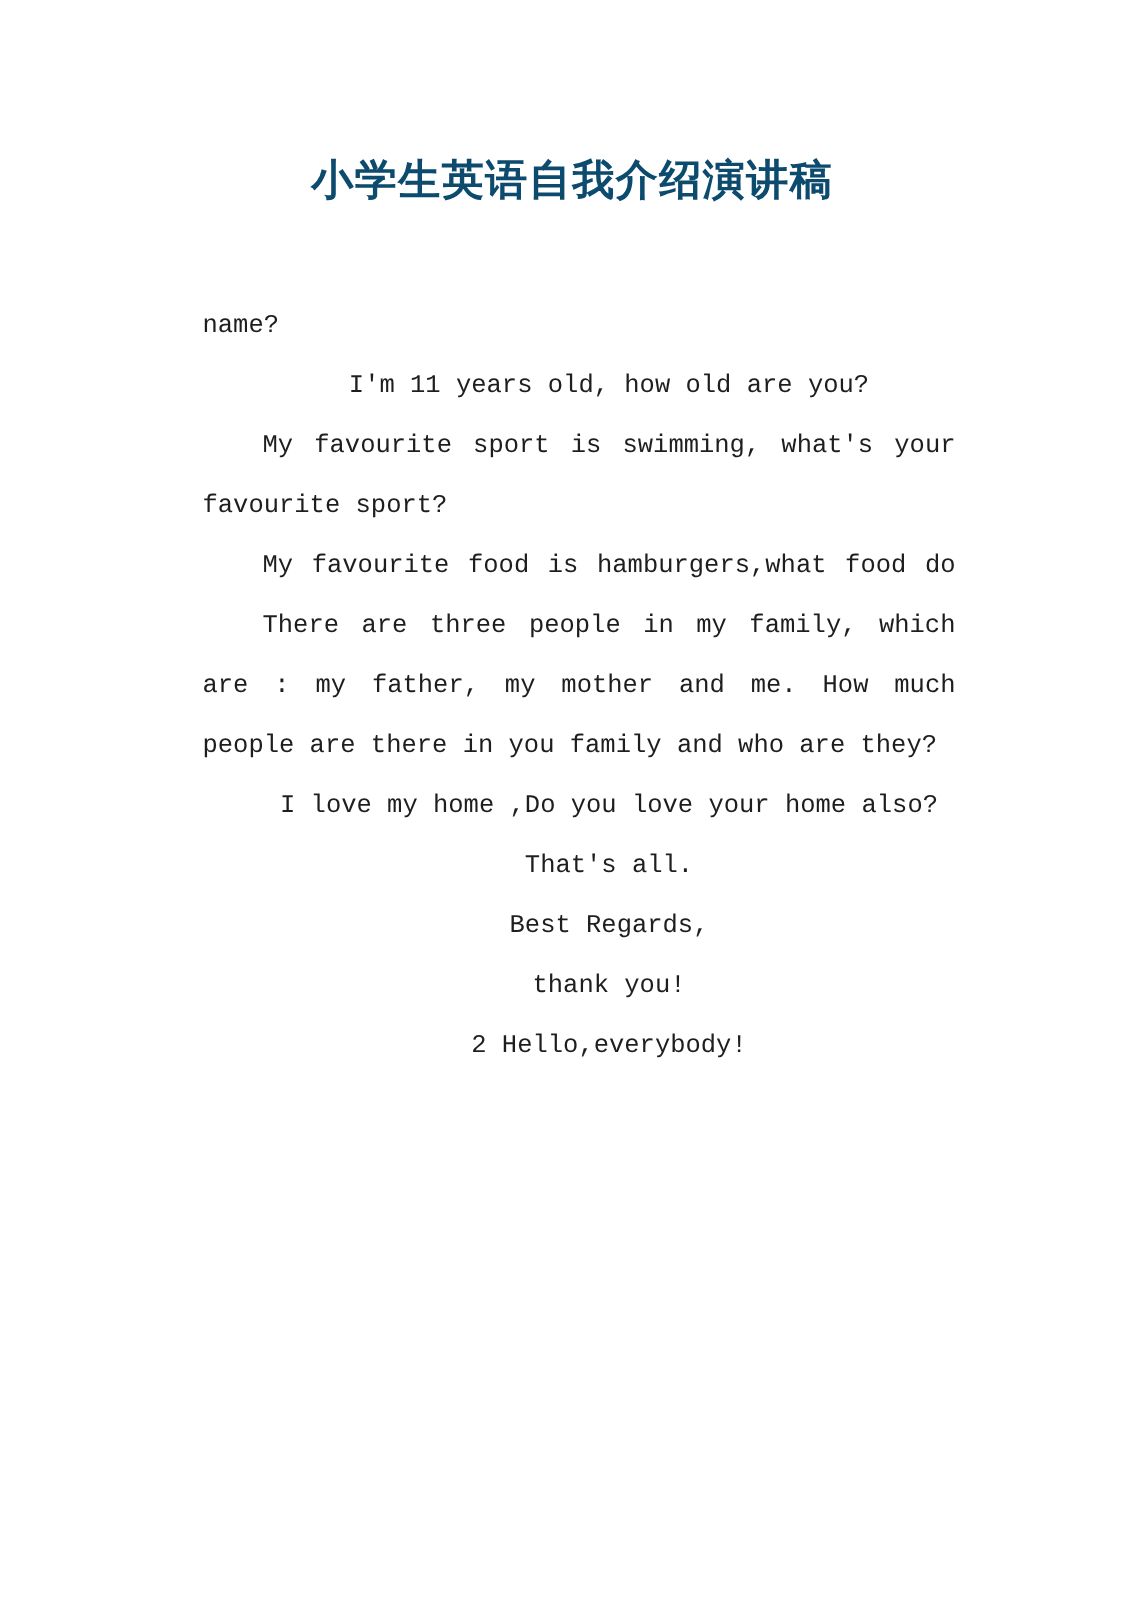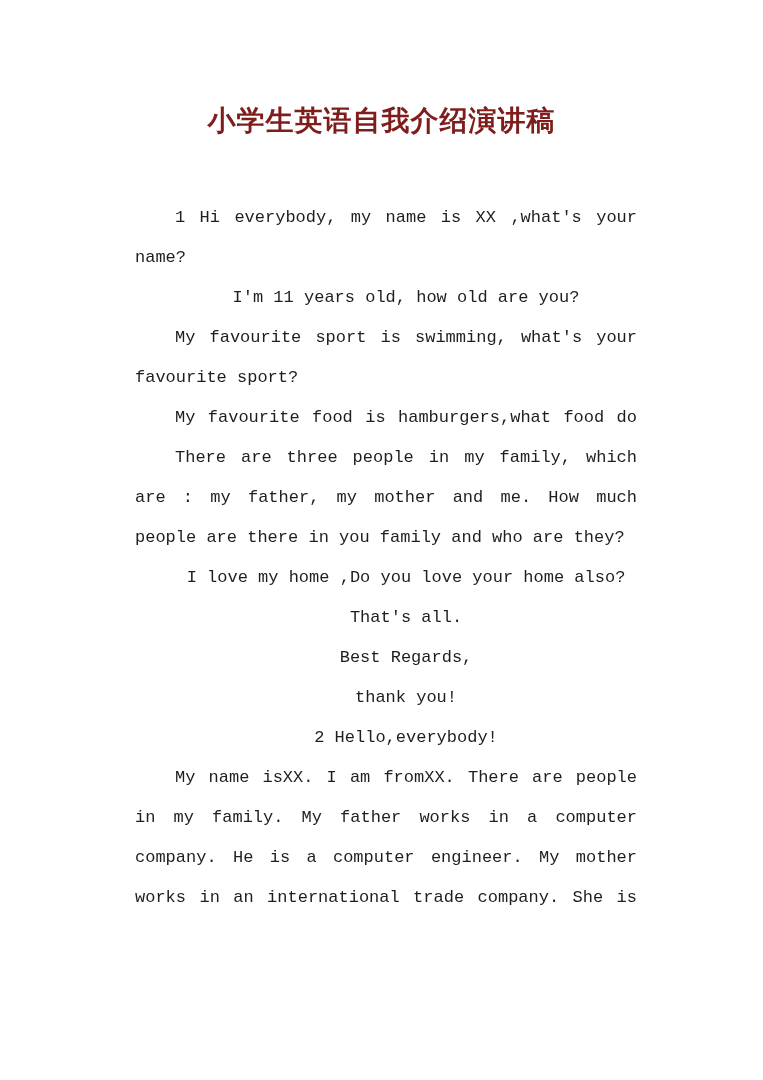--- a/index.html
+++ b/index.html
@@ -17,21 +17,21 @@
   }
   .doc-title {
     margin: 0;
     padding-top: 97px;
     height: 48px;
     line-height: 48px;
     text-align: center;
     font-family: "Liberation Serif", "DejaVu Serif", serif;
     font-weight: bold;
     font-size: 28px;
-    color: #7f1d1d;
+    color: #0c4a6e;
     letter-spacing: 1px;
   }
   .doc-body {
     margin-left: 135px;
     margin-top: 53px;
     width: 502px;
     color: #1e1e1e;
   }
   .paragraph {
     margin: 0;
@@ -53,21 +53,20 @@
     text-align-last: justify;
   }
 </style>
 </head>
 <body>
 
 <div class="page">
   <h1 class="doc-title">小学生英语自我介绍演讲稿</h1>
   <div class="doc-body">
       <div class="paragraph">
-        <div class="line indent justify">1 Hi everybody, my name is XX ,what's your</div>
         <div class="line">name?</div>
       </div>
       <div class="paragraph">
         <div class="line indent">I'm 11 years old, how old are you?</div>
       </div>
       <div class="paragraph">
         <div class="line indent justify">My favourite sport is swimming, what's your</div>
         <div class="line">favourite sport?</div>
       </div>
       <div class="paragraph">
@@ -86,20 +85,14 @@
       </div>
       <div class="paragraph">
         <div class="line indent">Best Regards,</div>
       </div>
       <div class="paragraph">
         <div class="line indent">thank you!</div>
       </div>
       <div class="paragraph">
         <div class="line indent">2 Hello,everybody!</div>
       </div>
-      <div class="paragraph">
-        <div class="line indent justify">My name isXX. I am fromXX. There are people</div>
-        <div class="line justify">in my family. My father works in a computer</div>
-        <div class="line justify">company. He is a computer engineer. My mother</div>
-        <div class="line justify">works in an international trade company. She is</div>
-      </div>
     </div>
 </div>
 
 </body></html>

